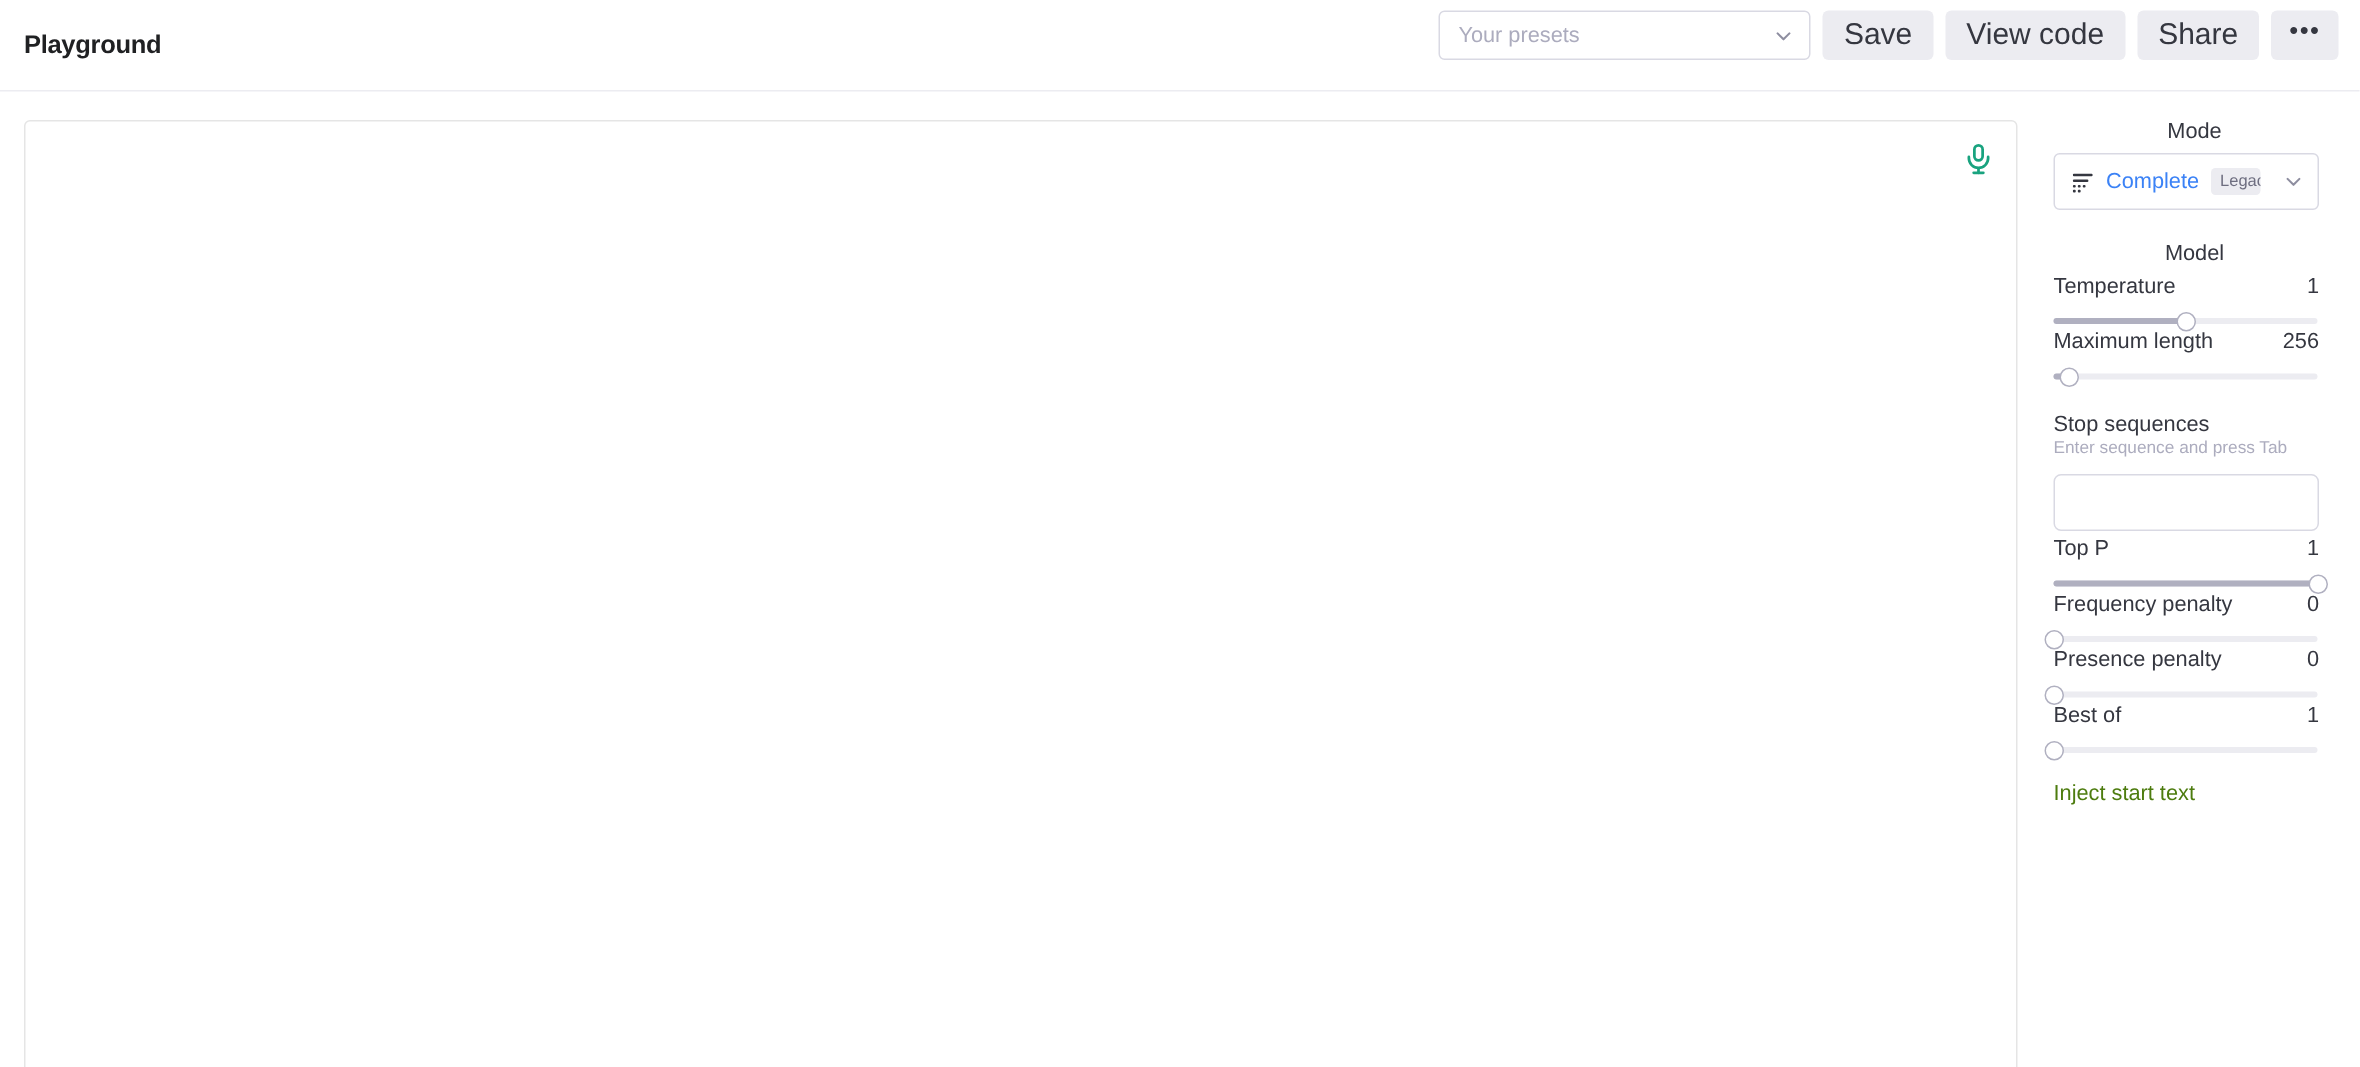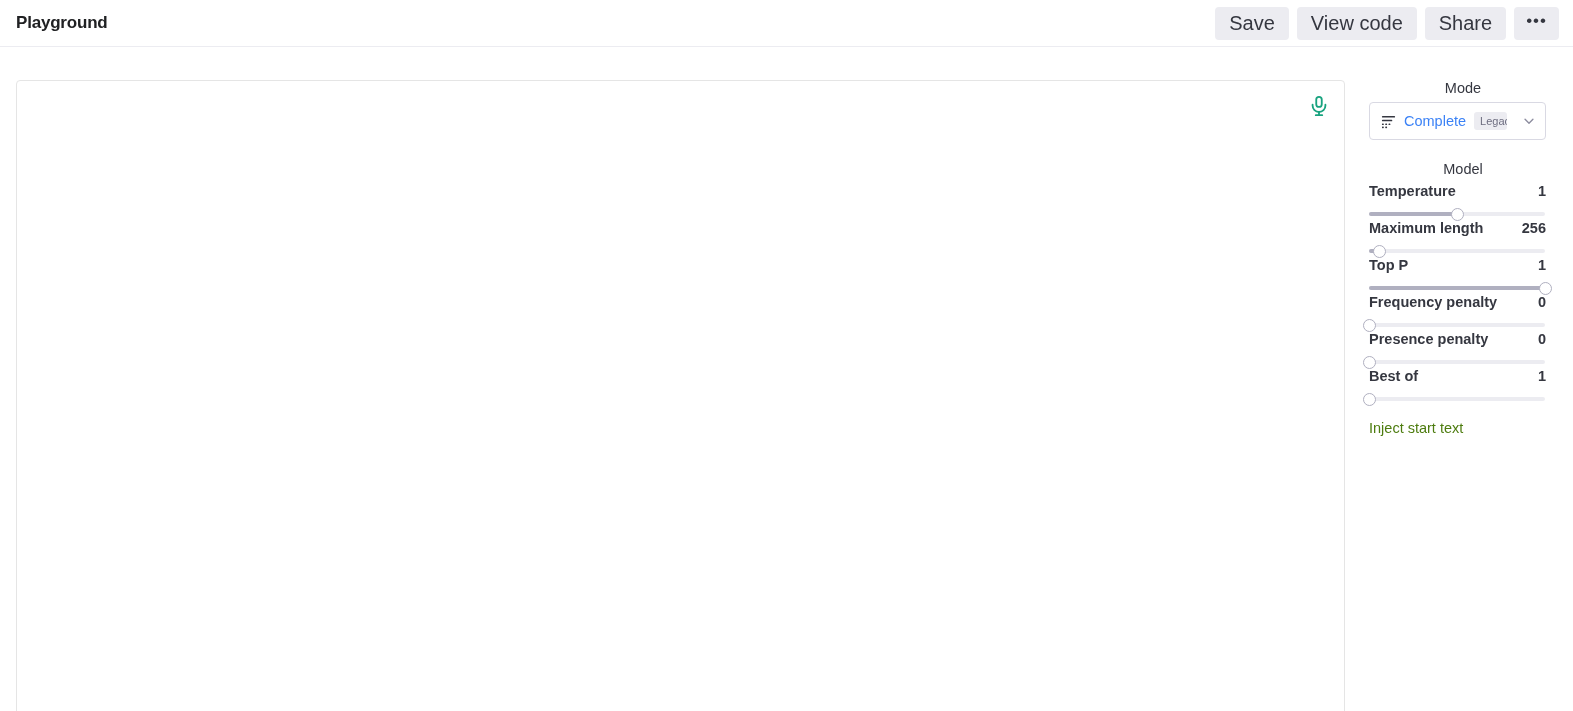--- a/index.html
+++ b/index.html
@@ -12,21 +12,21 @@
     font-family: "Liberation Sans", sans-serif;
     color: #202123;
     -webkit-font-smoothing: antialiased;
   }
 
   
   .header {
     position: absolute;
     top: 0; left: 0;
     width: 1573px;
-    height: 47px;
+    height: 61px;
     border-bottom: 1px solid #ececf1;
     display: flex;
     align-items: center;
     background: #fff;
   }
 
   .page-title {
     margin-left: 16px;
     font-size: 17px;
     font-weight: 700;
@@ -185,21 +185,21 @@
     overflow: hidden;
     max-width: 33px;
     flex: 0 0 auto;
   }
 
   .select-box .chev { margin-left: auto; }
 
   .spacer-model { height: 21px; }
 
   
-  .slider-group { margin-top: 4px; font-weight: bold; }
+  .slider-group { margin-top: 4px; }
 
   .slider-head {
     display: flex;
     align-items: baseline;
     justify-content: space-between;
     width: 177px;
   }
   .slider-name { font-size: 14.5px; color: #353740; }
   .slider-val  { font-size: 14.5px; color: #353740; }
 
@@ -260,20 +260,28 @@
   }
 </style>
 </head>
 <body>
 
 <div class="header">
   <div class="page-title">Playground</div>
 
   <div class="header-right">
 
+    <div class="presets-select">
+      <span class="presets-placeholder">Your presets</span>
+      <span class="chev">
+        <svg viewBox="0 0 16 16" fill="none" stroke="currentColor" stroke-width="1.6" stroke-linecap="round" stroke-linejoin="round">
+            <path d="M3.5 6 8 10.5 12.5 6"></path>
+          </svg>
+      </span>
+    </div>
 
     <button class="hbtn">Save</button>
     <button class="hbtn">View code</button>
     <button class="hbtn">Share</button>
     <button class="hbtn dots">•••</button>
   </div>
 </div>
 
 <div class="prompt-panel">
 
@@ -330,20 +338,25 @@
     <div class="slider-head">
       <span class="slider-name">Maximum length</span>
       <span class="slider-val">256</span>
     </div>
     <div class="track">
       <div class="track-fill" style="width: 6%;"></div>
       <div class="thumb" style="left: 6%;"></div>
     </div>
   </div>
 
+  <div class="stop-group">
+    <div class="stop-title">Stop sequences</div>
+    <div class="stop-sub">Enter sequence and press Tab</div>
+    <input class="stop-input" type="text" placeholder="" style="">
+  </div>
 
   <div class="slider-group">
     <div class="slider-head">
       <span class="slider-name">Top P</span>
       <span class="slider-val">1</span>
     </div>
     <div class="track">
       <div class="track-fill" style="width: 100%;"></div>
       <div class="thumb" style="left: 100%;"></div>
     </div>

